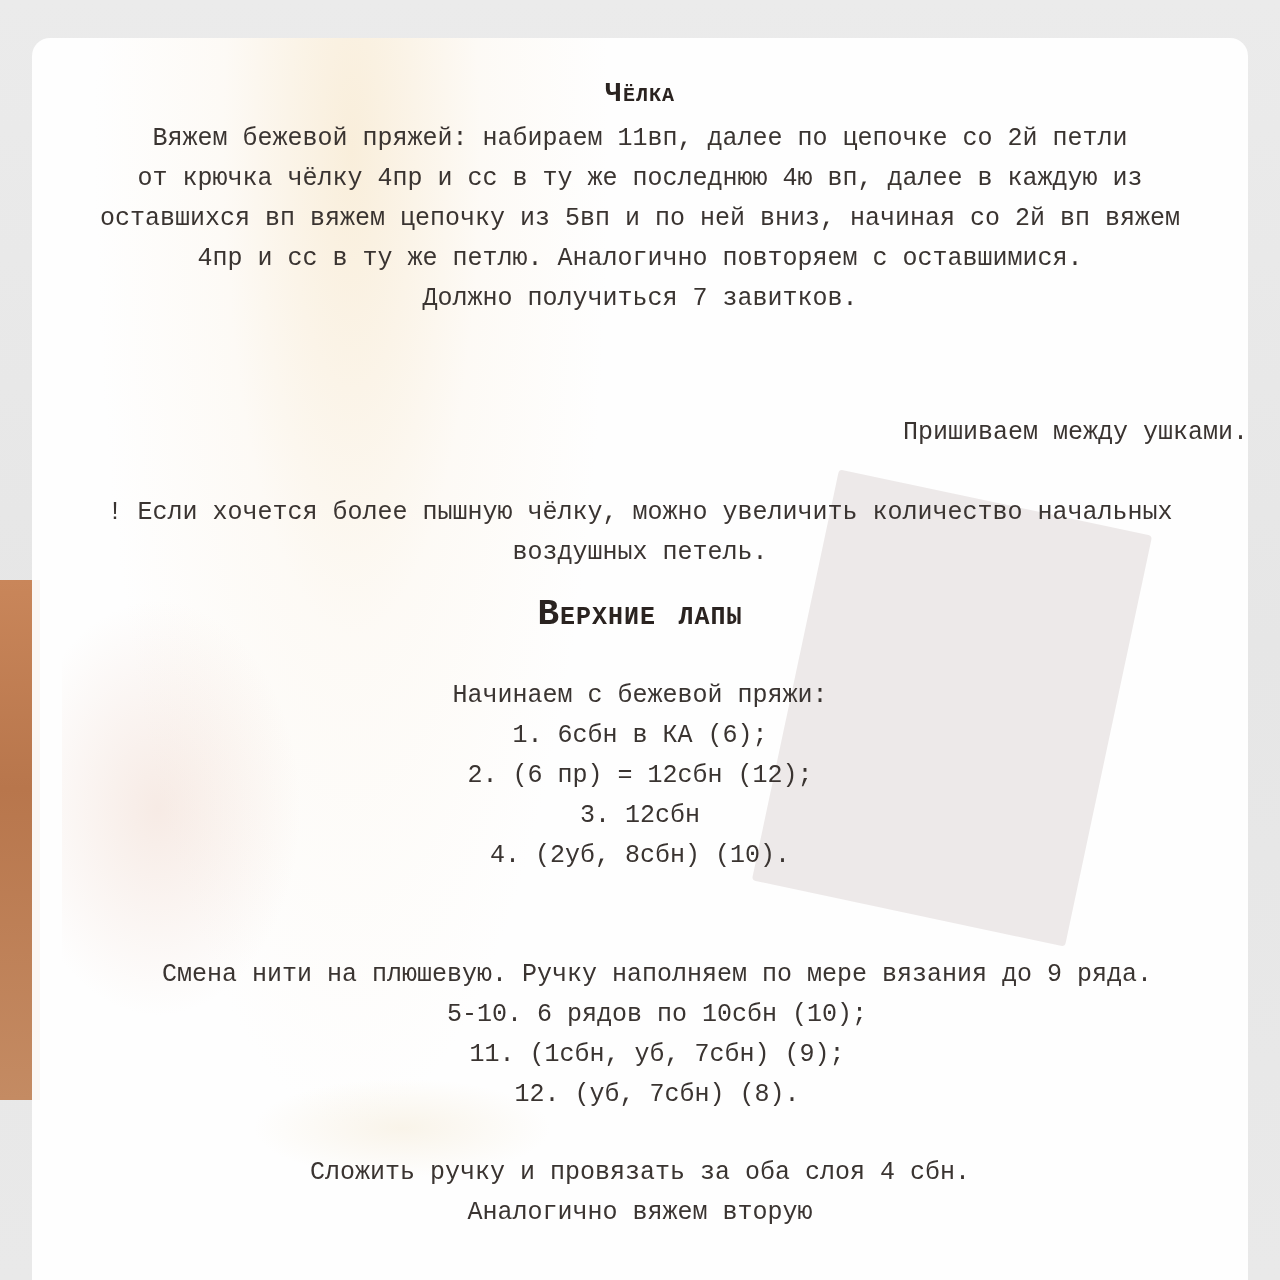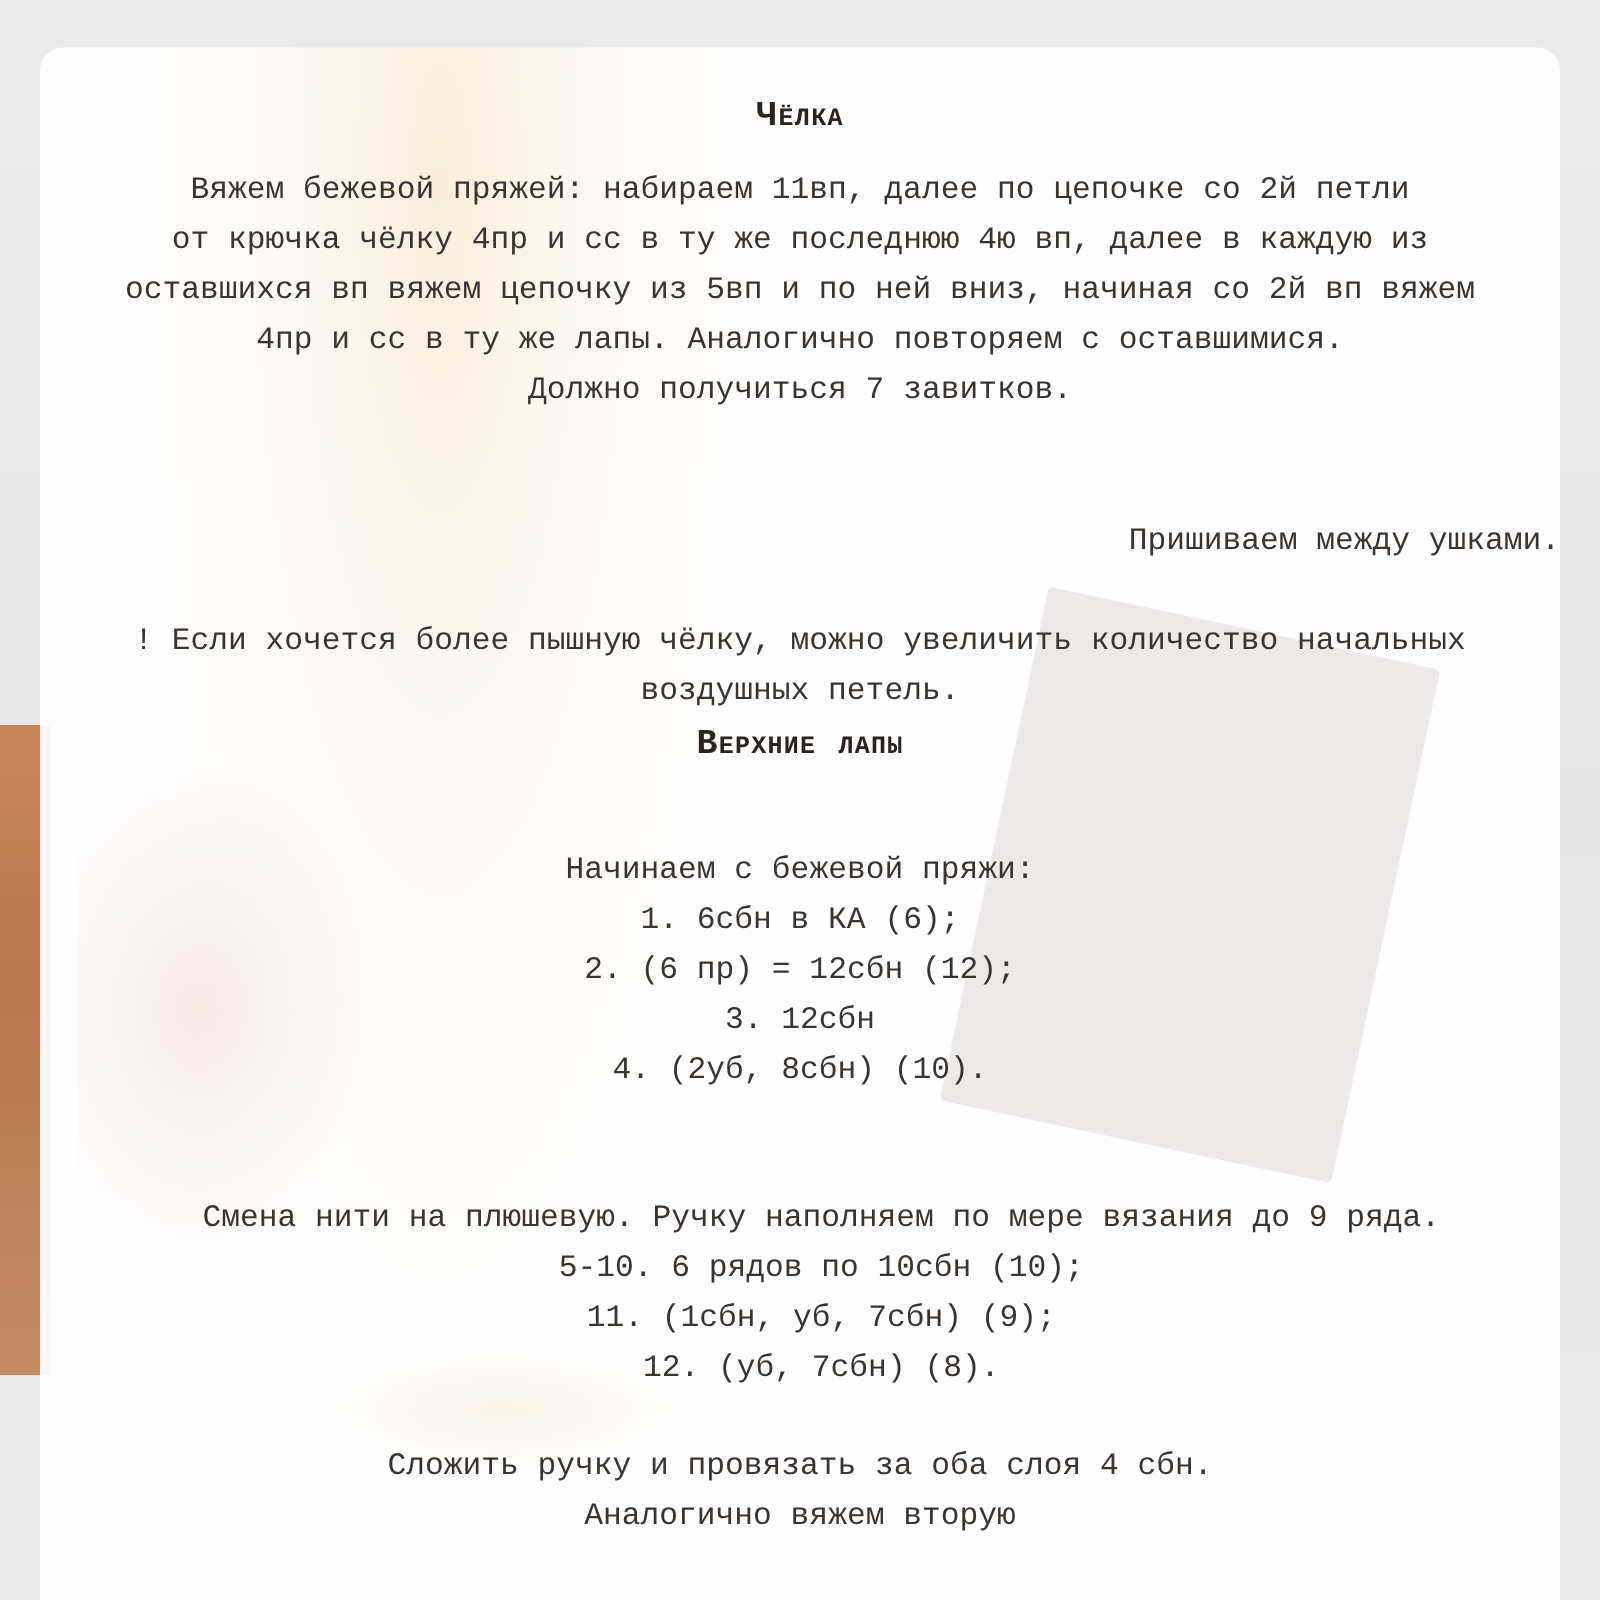--- a/index.html
+++ b/index.html
@@ -96,28 +96,28 @@
     }
     .para {
       position: absolute;
       left: 0; width: 100%;
       font-size: 25px;
       line-height: 40px;
       margin: 0;
       color: #3a3431;
     }
     .para .line { display: block; white-space: nowrap; }
-    .p1 { top: 94px; }
+    .p1 { top: 81px; }
     .p2 { top: 375px; text-align: right; }
     .p3 { top: 455px; }
     .h2 {
       position: absolute;
       left: 0; width: 100%;
-      top: 542px;
-      font-size: 28px;
+      top: 556px;
+      font-size: 36px;
     }
     .p4 { top: 638px; line-height: 40px; font-size: 25px; }
     .p5 { top: 917px; padding-left: 17px; }
     .p6 { top: 1115px; }
   </style>
 </head>
 <body>
 
 <div class="stage">
   <div class="bg-finger"></div>
@@ -129,21 +129,21 @@
     <div class="ghost ghost-bottom"></div>
 
     <div class="content">
 
       <h2 class="heading h1">Чёлка</h2>
 
       <p class="para p1">
         <span class="line">Вяжем бежевой пряжей: набираем 11вп, далее по цепочке со 2й петли</span>
         <span class="line">от крючка чёлку 4пр и сс в ту же последнюю 4ю вп, далее в каждую из</span>
         <span class="line">оставшихся вп вяжем цепочку из 5вп и по ней вниз, начиная со 2й вп вяжем</span>
-        <span class="line">4пр и сс в ту же лапы. Аналогично повторяем с оставшимися.</span>
+        <span class="line">4пр и сс в ту же петлю. Аналогично повторяем с оставшимися.</span>
         <span class="line">Должно получиться 7 завитков.</span>
       </p>
 
       <p class="para p2">
         <span class="line">Пришиваем между ушками.</span>
       </p>
 
       <p class="para p3">
         <span class="line">! Если хочется более пышную чёлку, можно увеличить количество начальных</span>
         <span class="line">воздушных петель.</span>

